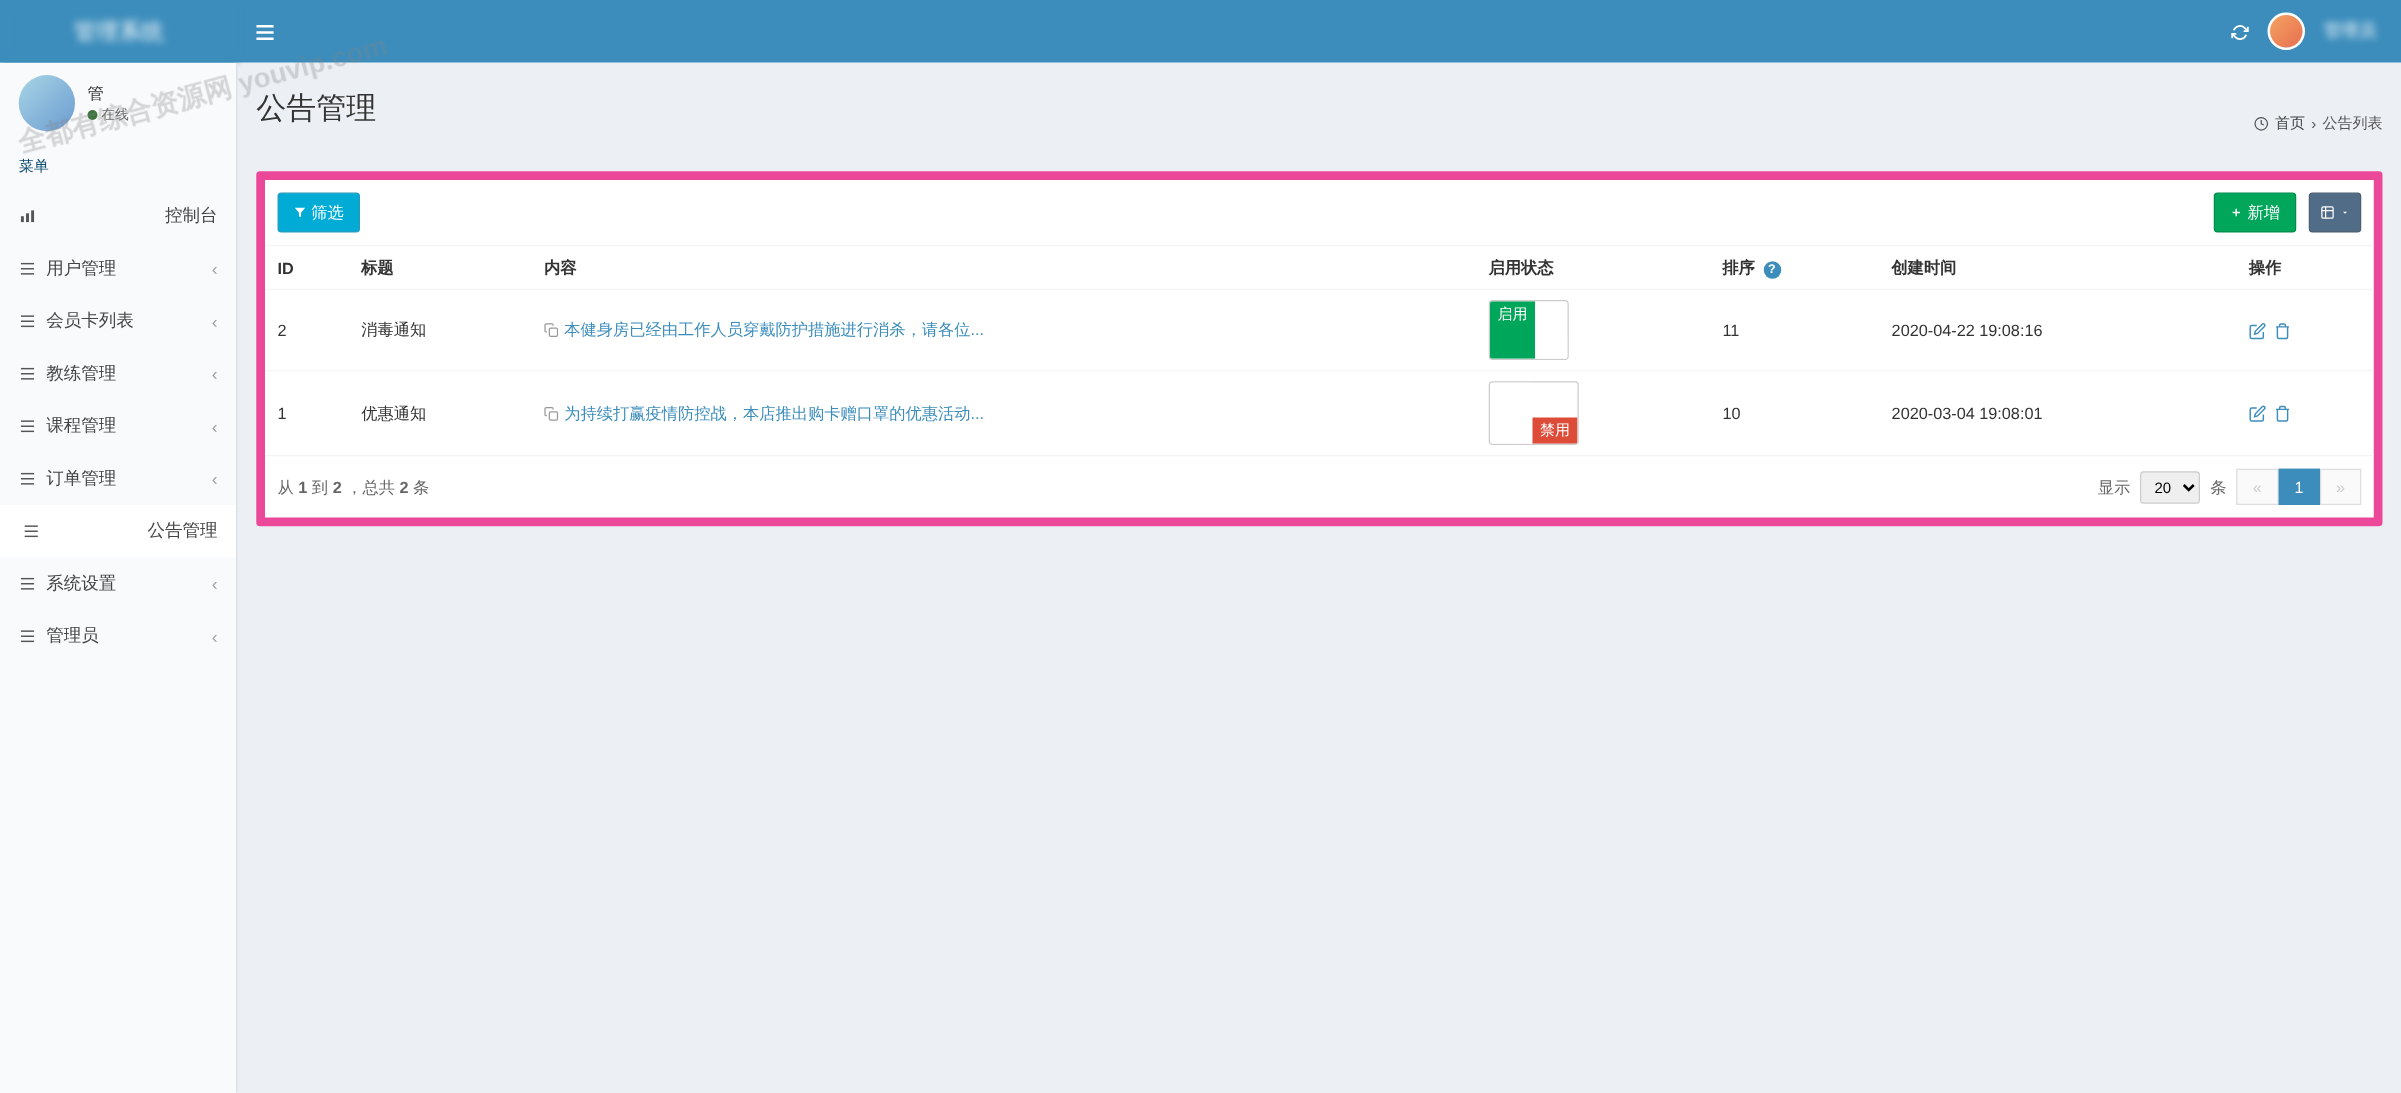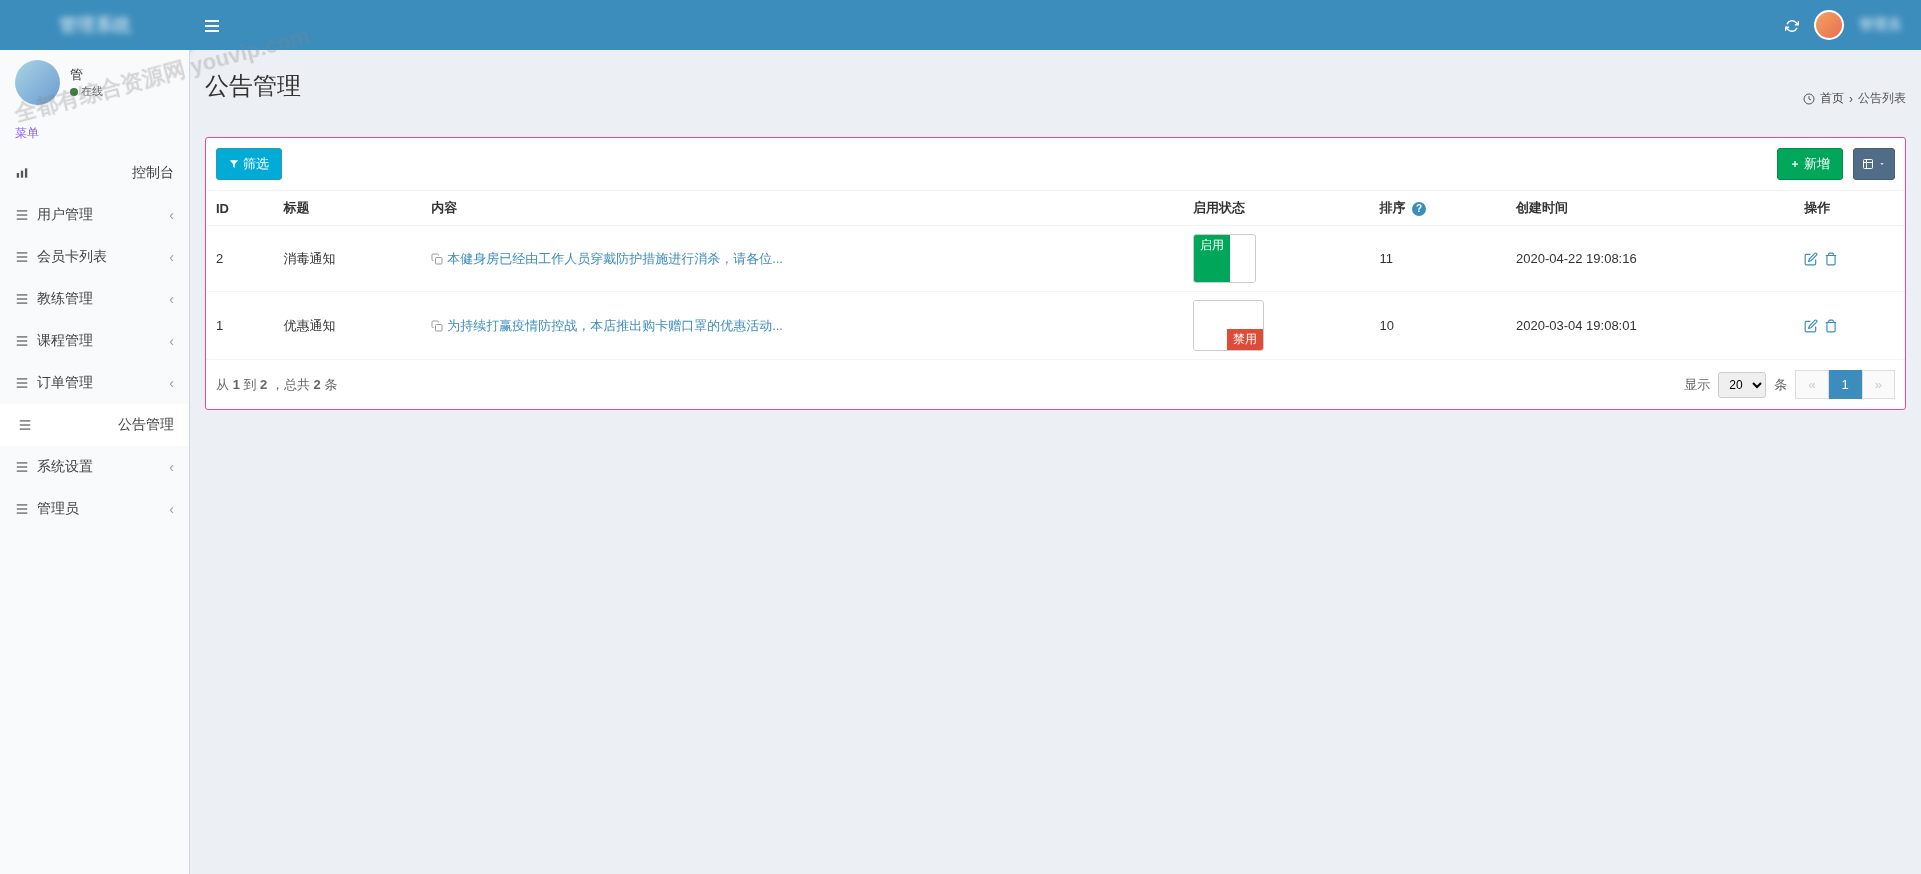--- a/index.html
+++ b/index.html
@@ -11,60 +11,60 @@
     .nav-right { margin-left: auto; display: flex; align-items: center; gap: 15px; padding-right: 20px; }
     .user-avatar-top { width: 30px; height: 30px; border-radius: 50%; background: linear-gradient(135deg, #f4a261, #e76f51); border: 2px solid #fff; }
     .username-top { filter: blur(3px); }
     
     .sidebar { position: fixed; left: 0; top: 50px; bottom: 0; width: 190px; background: #f9fafc; border-right: 1px solid #d2d6de; overflow-y: auto; }
     .user-panel { padding: 10px 15px; display: flex; align-items: center; gap: 10px; }
     .user-avatar { width: 45px; height: 45px; border-radius: 50%; background: linear-gradient(135deg, #a8d5e5, #6b9bd1); }
     .user-info { font-size: 13px; }
     .user-status { font-size: 11px; color: #666; display: flex; align-items: center; gap: 3px; }
     .status-dot { width: 8px; height: 8px; background: #3c763d; border-radius: 50%; display: inline-block; }
-    .menu-header { padding: 10px 15px; color: #8b5cf6; font-size: 12px; }
+    .menu-header { padding: 10px 15px; color: #0c4a6e; font-size: 12px; }
     .menu-item { padding: 12px 15px; display: flex; align-items: center; gap: 8px; cursor: pointer; color: #444; font-size: 14px; justify-content: space-between; }
     .menu-item.active { background: #fff; border-left: 3px solid transparent; font-weight: normal; }
     .menu-item .chevron { margin-left: auto; opacity: 0.5; }
     
     .content-wrapper { margin-left: 190px; padding: 0; min-height: calc(100vh - 50px); }
     .content-header { padding: 15px; display: flex; align-items: center; }
     .page-title { font-size: 24px; color: #333; font-weight: normal; }
     .breadcrumb { margin-left: auto; font-size: 12px; color: #555; display: flex; align-items: center; gap: 5px; margin-top: 25px; }
     .breadcrumb a { color: #444; text-decoration: none; }
     
     .content { padding: 15px; }
-    .box { background: #fff; border: 1px solid #ec4899; border-radius: 3px; margin-bottom: 20px; }
+    .box { background: #fff; border: 7px solid #ec4899; border-radius: 3px; margin-bottom: 20px; }
     .box-header { padding: 10px; border-bottom: 1px solid #f4f4f4; display: flex; align-items: center; }
     .btn { padding: 6px 12px; border: none; border-radius: 3px; cursor: pointer; font-size: 13px; display: inline-flex; align-items: center; gap: 4px; }
     .btn-info { background: #00acd6; color: #fff; border: 1px solid #269abc; }
     .btn-success { background: #18bc9c; color: #fff; border: 1px solid #0f7864; background: #00a65a; border-color: #008d4c; }
     .btn-default { background: #3c8dbc; color: #fff; border: 1px solid #367fa9; background: #4a5f73; border-color: #4a5f73; padding: 6px 8px; }
     .btn-default { background: #516c87; }
     .box-tools { margin-left: auto; display: flex; gap: 10px; }
     
     .table { width: 100%; border-collapse: collapse; }
     .table th, .table td { padding: 8px 10px; text-align: left; border-bottom: 1px solid #f4f4f4; font-size: 13px; }
     .table th { font-weight: bold; color: #333; }
     .content-link { color: #3c8dbc; text-decoration: none; display: flex; align-items: center; gap: 4px; }
     .copy-icon { color: #999; }
-    .switch { display: inline-flex; border: 1px solid #ccc; border-radius: 3px; overflow: hidden; font-family: Liberation Serif, serif; }
+    .switch { display: inline-flex; border: 1px solid #ccc; border-radius: 3px; overflow: hidden; }
     .switch .on { background: #00a65a; color: #fff; padding: 2px 6px; font-size: 12px; }
     .switch .off { background: #fff; padding: 2px 8px; font-size: 12px; margin-top: 28px; }
     .switch.disabled .on { background: #fff; padding: 2px 12px; }
     .switch.disabled .off { background: #dd4b39; color: #fff; padding: 2px 6px; }
     
     .action-icons { display: flex; gap: 6px; }
     .icon-edit { color: #3c8dbc; cursor: pointer; }
     .icon-delete { color: #3c8dbc; cursor: pointer; }
     
     .box-footer { padding: 10px; display: flex; align-items: center; font-size: 13px; color: #666; }
     .pagination-info { }
     .pagination-controls { margin-left: auto; display: flex; align-items: center; gap: 8px; }
-    .page-select { padding: 4px 6px; border: 1px solid #ccc; border-radius: 3px; font-size: 12px; }
+    .page-select { padding: 4px 6px; border: 1px solid #ccc; border-radius: 3px; font-size: 12px; text-align: center; }
     .pagination { display: flex; gap: 0; }
     .page-btn { padding: 6px 12px; border: 1px solid #ddd; background: #fff; color: #666; cursor: pointer; font-size: 13px; }
     .page-btn.active { background: #3c8dbc; color: #fff; border-color: #3c8dbc; }
     .page-btn.disabled { color: #ccc; background: #fafafa; }
     
     .help-icon { display: inline-block; width: 14px; height: 14px; background: #3c8dbc; color: #fff; border-radius: 50%; font-size: 10px; text-align: center; line-height: 14px; margin-left: 3px; }
     
     svg { display: inline-block; vertical-align: middle; }
     
     .watermark { position: fixed; top: 60px; left: 10px; font-size: 22px; color: rgba(128,128,128,0.3); transform: rotate(-15deg); pointer-events: none; z-index: 1000; font-weight: bold; line-height: 1.4; }

